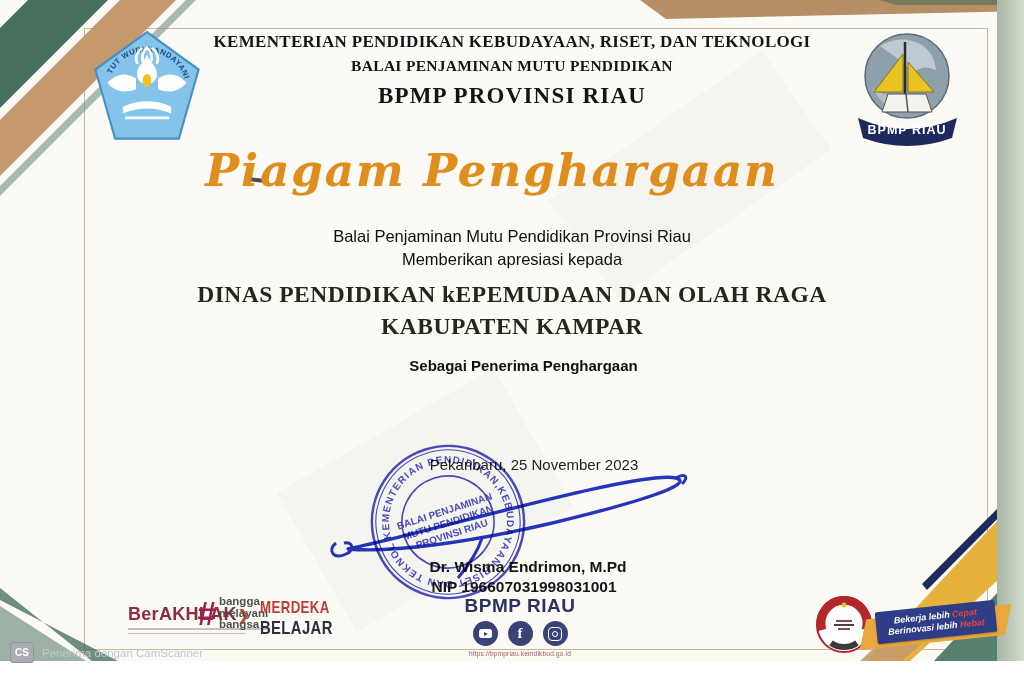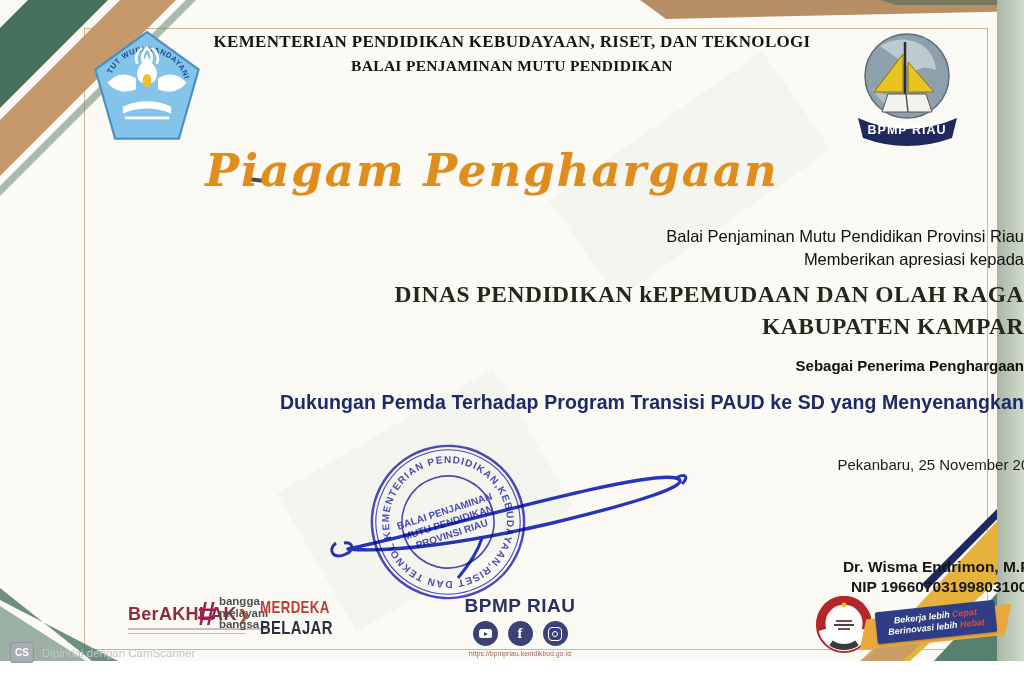--- a/index.html
+++ b/index.html
@@ -18,21 +18,21 @@
   .hdr .l2{font:700 15.5px "Liberation Serif",serif;margin-top:5px;letter-spacing:.3px;}
   .hdr .l3{font:700 23px "Liberation Serif",serif;margin-top:8px;letter-spacing:1.2px;}
   .logo{position:absolute;z-index:5;}
   
   .title{position:absolute;left:0;right:40px;top:144px;text-align:center;z-index:5;
          font:italic 600 45px "DejaVu Serif",serif;color:#df8e1e;letter-spacing:2px;
          text-shadow:0 0 1px rgba(224,143,31,.35);}
   .dash{position:absolute;left:250px;top:178px;width:13px;height:3.5px;background:#4c4c4c;
         transform:rotate(6deg);z-index:5;}
   
-  .ctr{position:absolute;left:0;right:0;text-align:right;z-index:5;}
+  .ctr{position:absolute;left:0;right:0;text-align:center;z-index:5;}
   .issuer{top:227px;font-size:16.5px;font-weight:500;color:#0f0f0f;}
   .intro{top:250px;font-size:16.5px;font-weight:500;color:#0f0f0f;}
   .recip1{top:281px;font:700 23.5px "Liberation Serif",serif;color:#24281c;letter-spacing:.5px;}
   .recip2{top:313px;font:700 23.5px "Liberation Serif",serif;color:#24281c;letter-spacing:.5px;}
   .subt{top:357px;font-size:15px;font-weight:600;color:#101010;padding-left:23px;}
   .award{top:391px;font-size:19.5px;font-weight:800;color:#1c296b;letter-spacing:.1px;}
   .pdate{top:456px;font-size:15px;color:#1e1e1e;transform:translateX(22px);}
   .sname{top:558px;font-size:15.5px;font-weight:600;color:#161616;transform:translateX(16px);}
   .snip{top:578px;font-size:15.5px;font-weight:600;color:#161616;transform:translateX(12px);}
   
@@ -132,31 +132,31 @@
     <polygon points="58,36 58,66 84,66" fill="#e8c322" stroke="#8a7412" stroke-width="1"></polygon>
     <path d="M 38,68 l 38,0 l 6,18 l -50,0 z" fill="#f2f2ee" stroke="#555" stroke-width="1"></path>
     <path d="M 56,68 l 2,18" stroke="#555" stroke-width="1.5"></path>
     <path d="M 8,92 Q 57,114 107,92 L 102,112 Q 57,128 13,112 Z" fill="#1e2a5e"></path>
     <text x="57" y="108" text-anchor="middle" font-size="12.5" font-weight="bold" fill="#fff" letter-spacing="1">BPMP RIAU</text>
   </svg>
 
   <div class="hdr">
     <div class="l1">KEMENTERIAN PENDIDIKAN KEBUDAYAAN, RISET, DAN TEKNOLOGI</div>
     <div class="l2">BALAI PENJAMINAN MUTU PENDIDIKAN</div>
+    <div class="l3">BPMP PROVINSI RIAU</div>
   </div>
 
   <div class="dash"></div>
   <div class="title">Piagam Penghargaan</div>
 
   <div class="ctr issuer">Balai Penjaminan Mutu Pendidikan Provinsi Riau</div>
   <div class="ctr intro">Memberikan apresiasi kepada</div>
   <div class="ctr recip1">DINAS PENDIDIKAN kEPEMUDAAN DAN OLAH RAGA</div>
   <div class="ctr recip2">KABUPATEN KAMPAR</div>
   <div class="ctr subt">Sebagai Penerima Penghargaan</div>
-  <div class="ctr award">Dukungan Pemda Terhadap Program Transisi PAUD ke SD yang Menyenangkan</div>
 
   <div class="ctr pdate">Pekanbaru, 25 November 2023</div>
   <div class="ctr sname">Dr. Wisma Endrimon, M.Pd</div>
   <div class="ctr snip">NIP 196607031998031001</div>
 
   <svg class="stamp" width="172" height="172" viewBox="0 0 172 172">
     <g transform="rotate(-18 86 86)" fill="none" stroke="#3c3cc0">
       <circle cx="86" cy="86" r="76" stroke-width="2.6"></circle>
       <circle cx="86" cy="86" r="72" stroke-width="1.1"></circle>
       <circle cx="86" cy="86" r="46" stroke-width="1.6"></circle>
@@ -235,15 +235,15 @@
   <div class="foot banner-wrap" style="position:absolute;">
     <div class="banner-bg"></div>
     <div class="banner">
       <div><span>Bekerja lebih </span><span class="red">Cepat</span></div>
       <div><span>Berinovasi lebih </span><span class="red">Hebat</span></div>
     </div>
   </div>
 
   <div class="cswrap">
     <div class="csbadge">CS</div>
-    <div class="cslabel">Dipindai dengan CamScanner</div>
+    <div class="cslabel">Penerima dengan CamScanner</div>
   </div>
 </div>
 
 </body></html>

